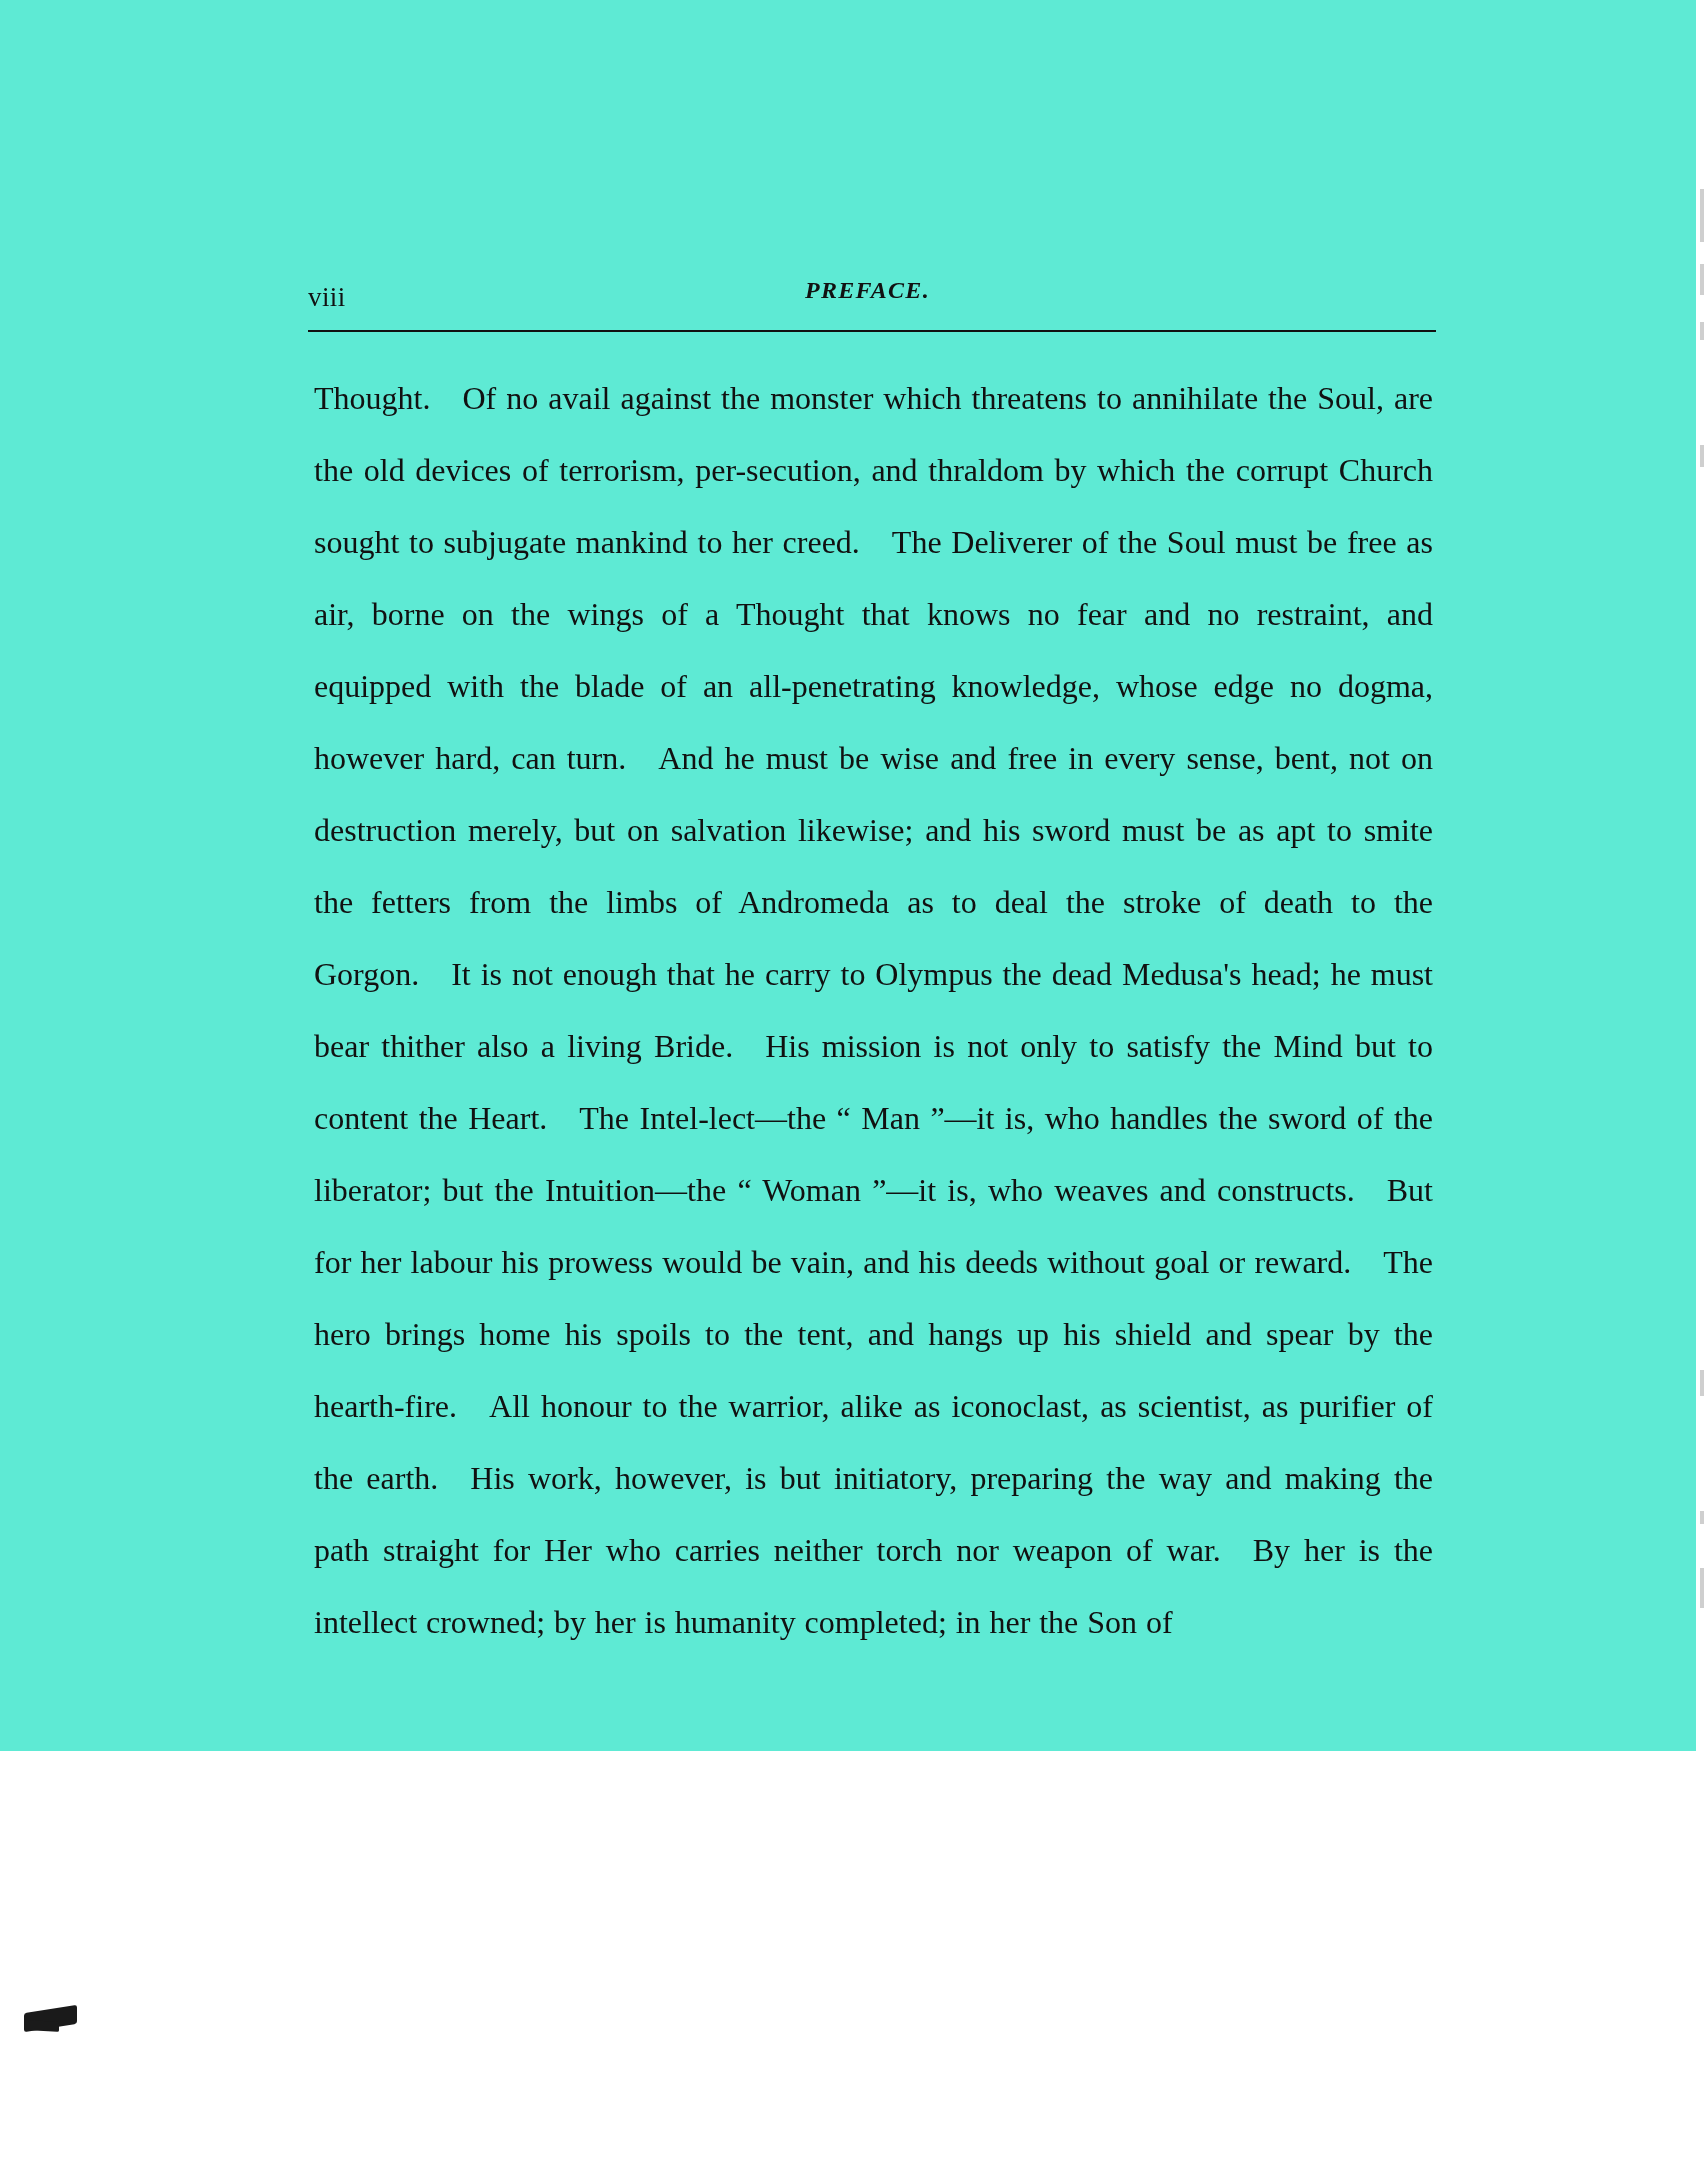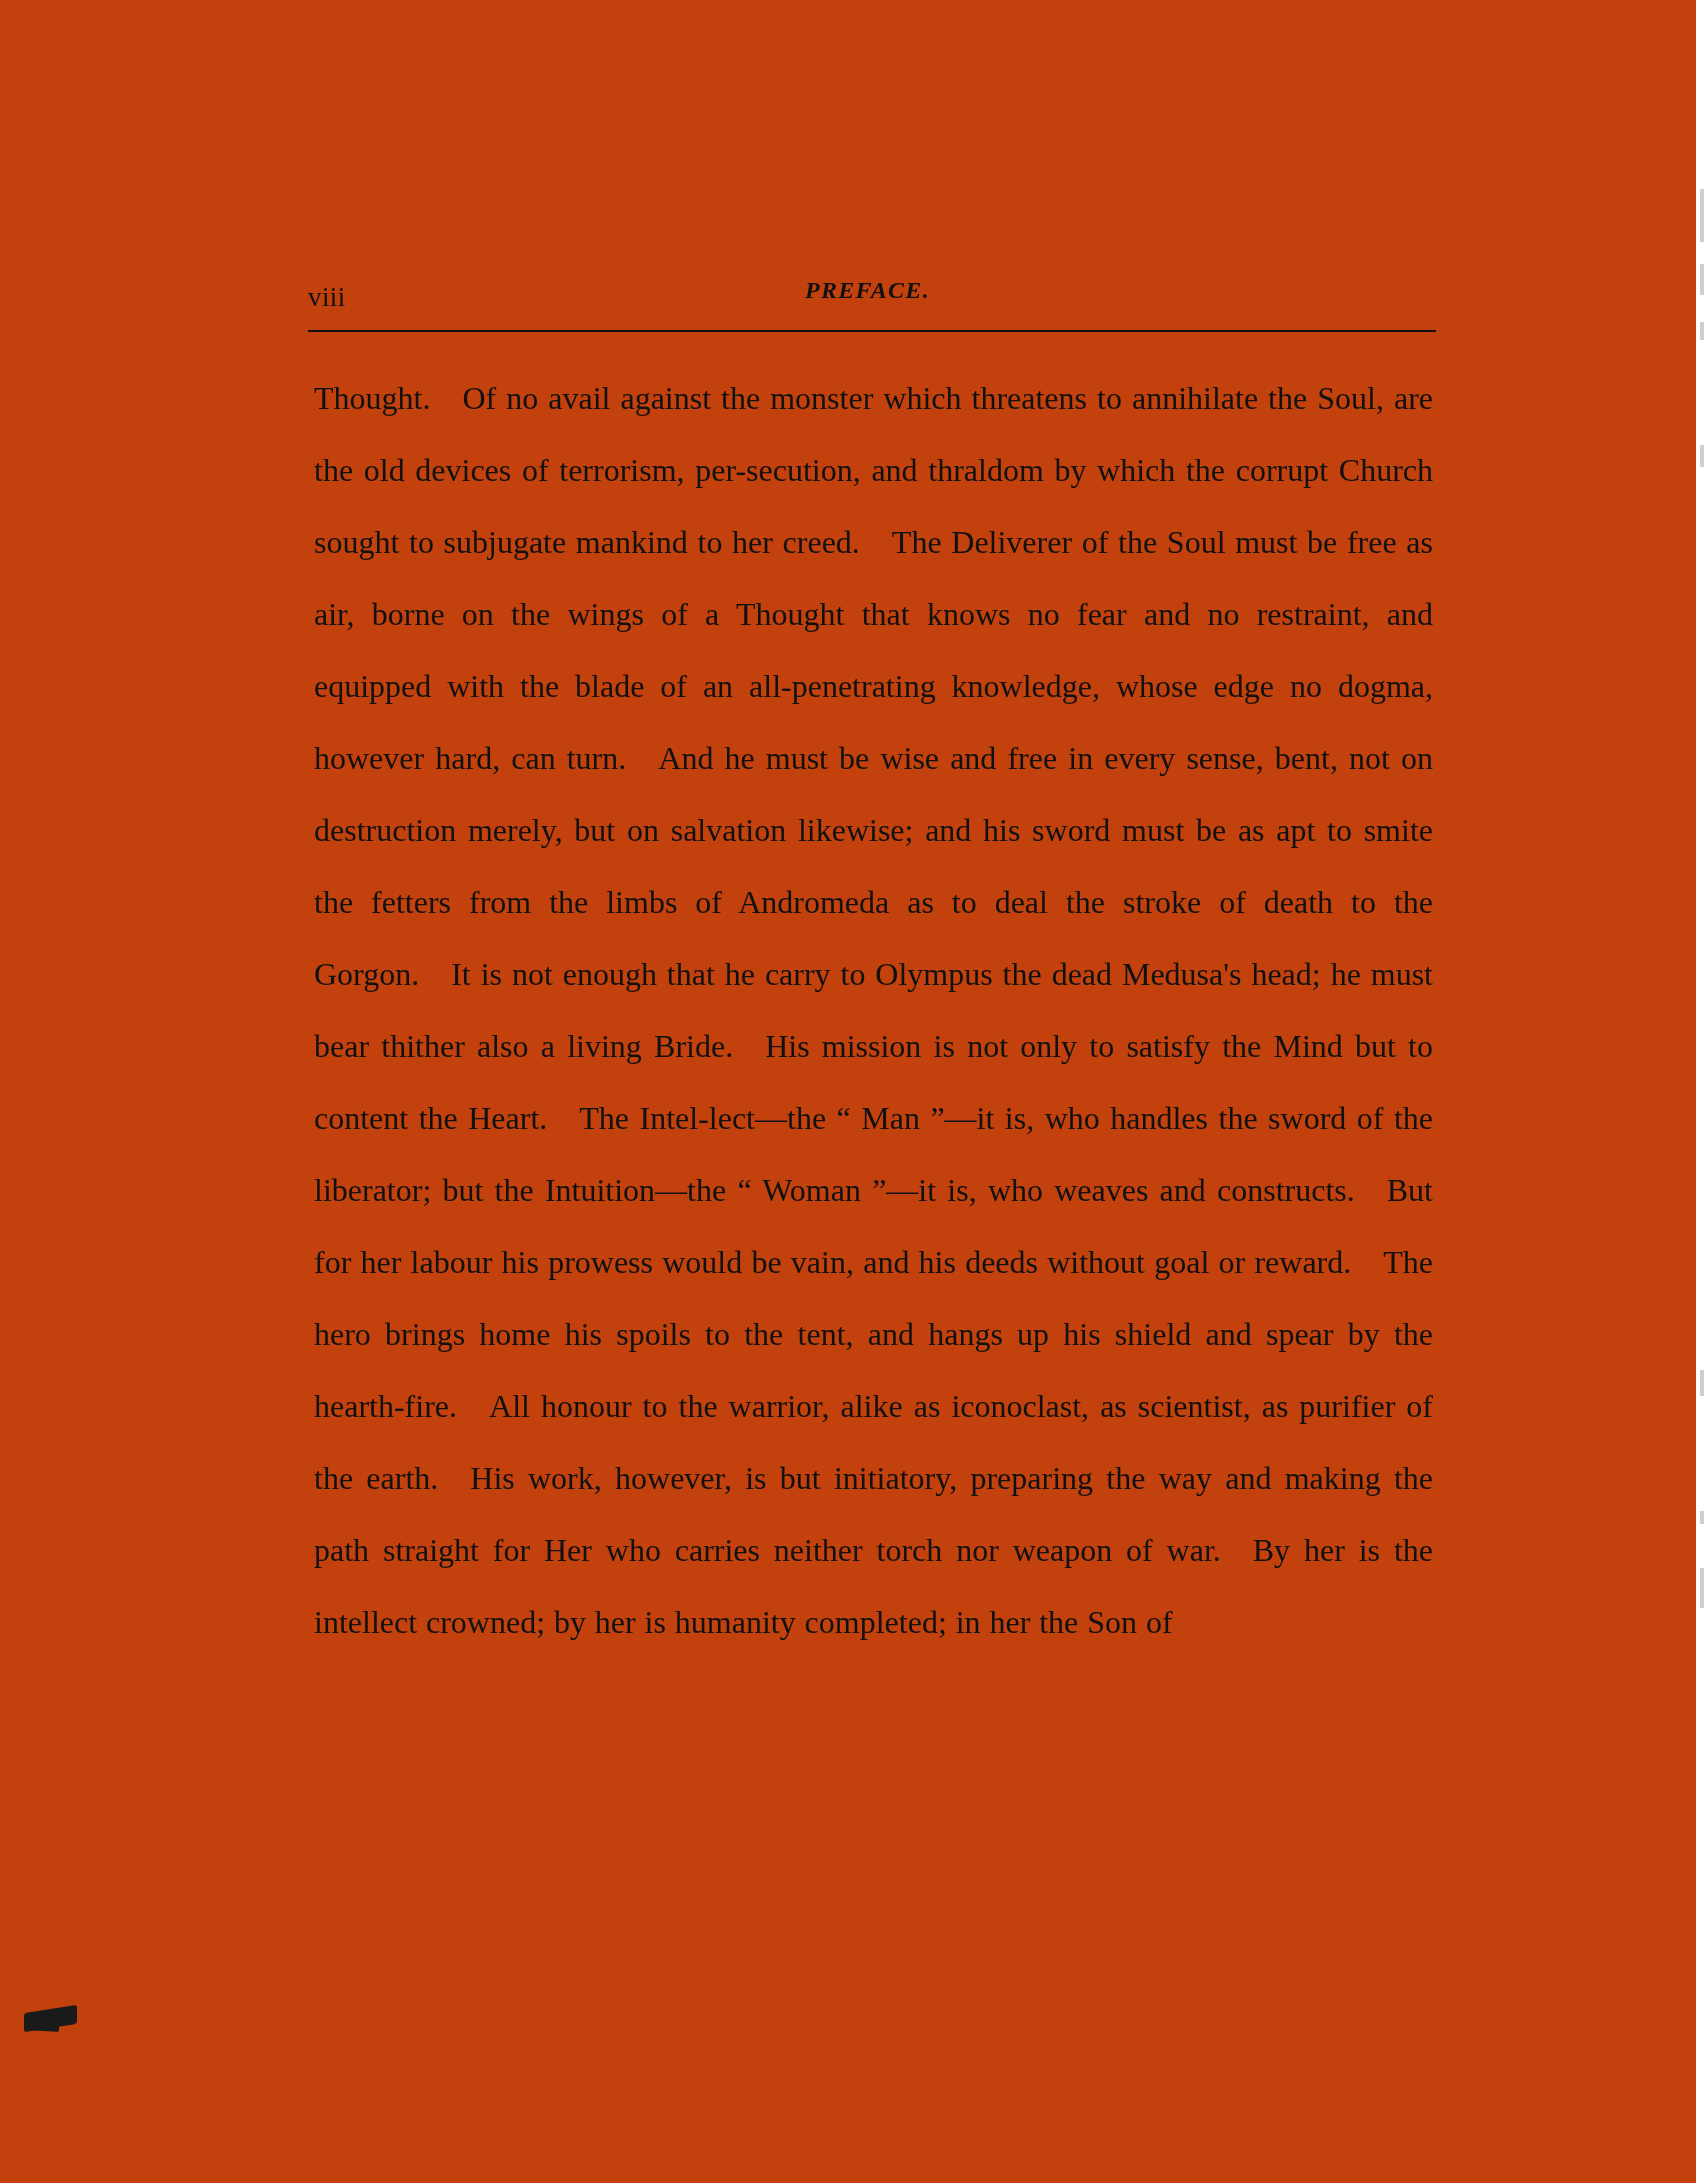--- a/index.html
+++ b/index.html
@@ -15,22 +15,22 @@
     color: #111111;
     overflow: hidden;
   }
 
   
   .page {
     position: absolute;
     left: 0;
     top: 0;
     width: 1707px;
-    height: 2183px;
-    background: #c2410c;
+    height: 1751px;
+    background: #5eead4;
   }
 
   
   .running-head {
     position: absolute;
     left: 308px;
     top: 273px;
     width: 1119px;
     height: 40px;
   }

